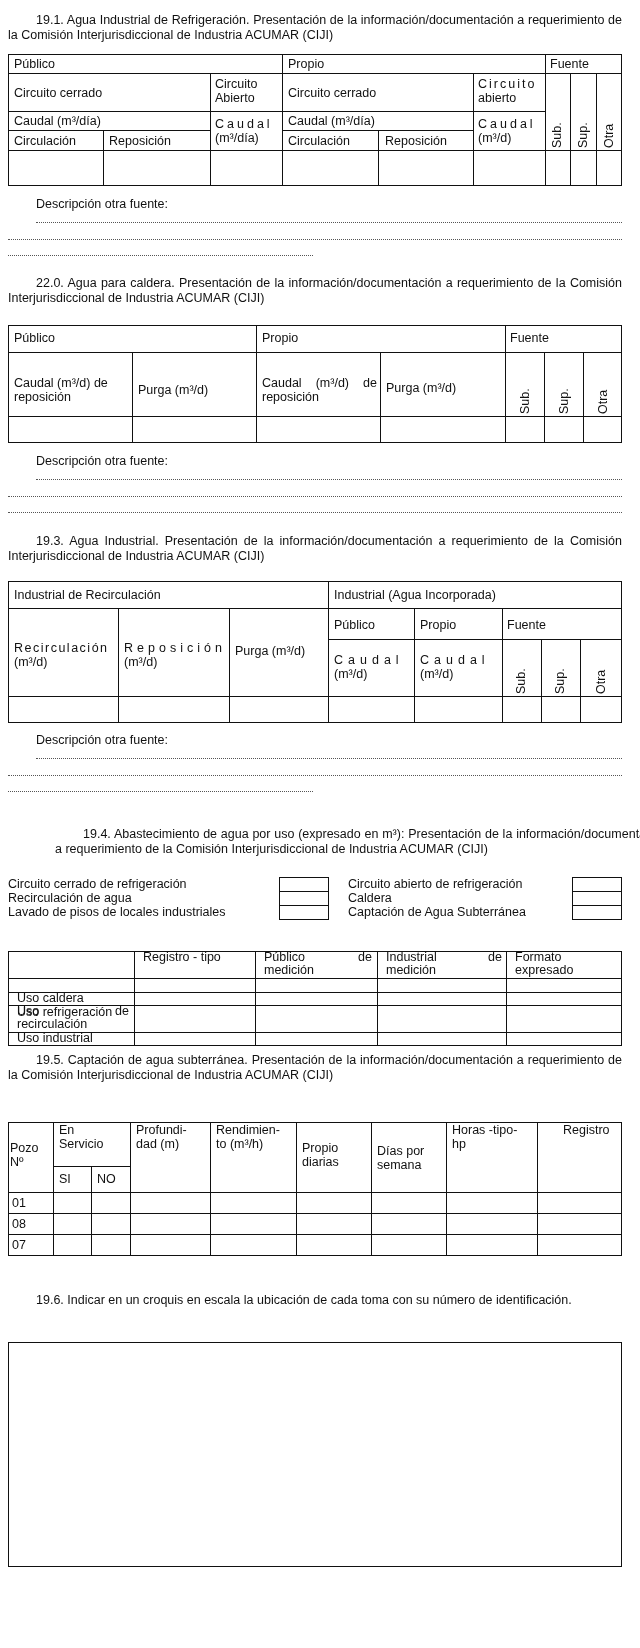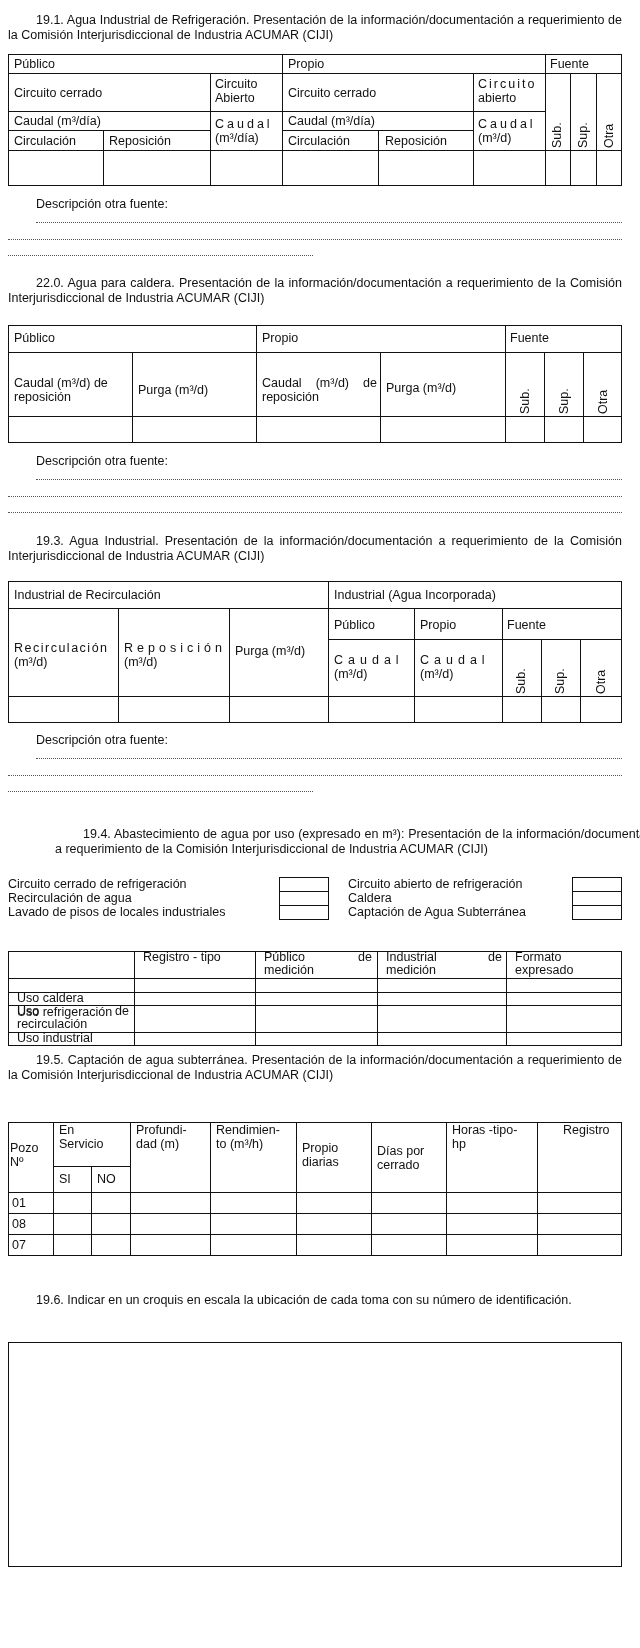--- a/index.html
+++ b/index.html
@@ -240,21 +240,21 @@
   <div class="cell" style="left:216px;top:1123px;">
     <div>Rendimien-</div>
     <div>to (m³/h)</div>
   </div>
   <div class="cell" style="left:302px;top:1141px;">
     <div>Propio</div>
     <div>diarias</div>
   </div>
   <div class="cell" style="left:377px;top:1144px;">
     <div>Días por</div>
-    <div>cerrado</div>
+    <div>semana</div>
   </div>
   <div class="cell" style="left:452px;top:1123px;">
     <div>Horas -tipo-</div>
     <div>hp</div>
   </div>
   <div class="cell" style="left:563px;top:1123px;">Registro</div>
 
   <div class="cell" style="left:12px;top:1196px;">01</div>
   <div class="cell" style="left:12px;top:1217px;">08</div>
   <div class="cell" style="left:12px;top:1238px;">07</div>

